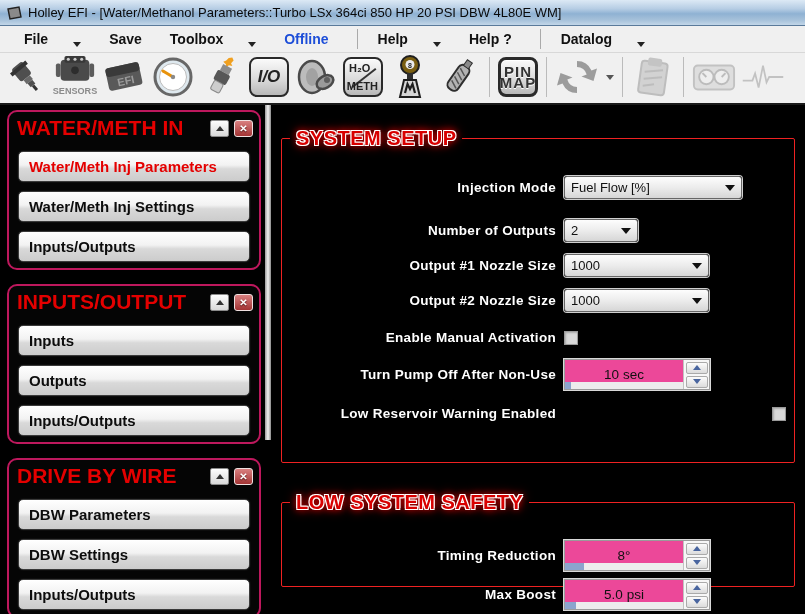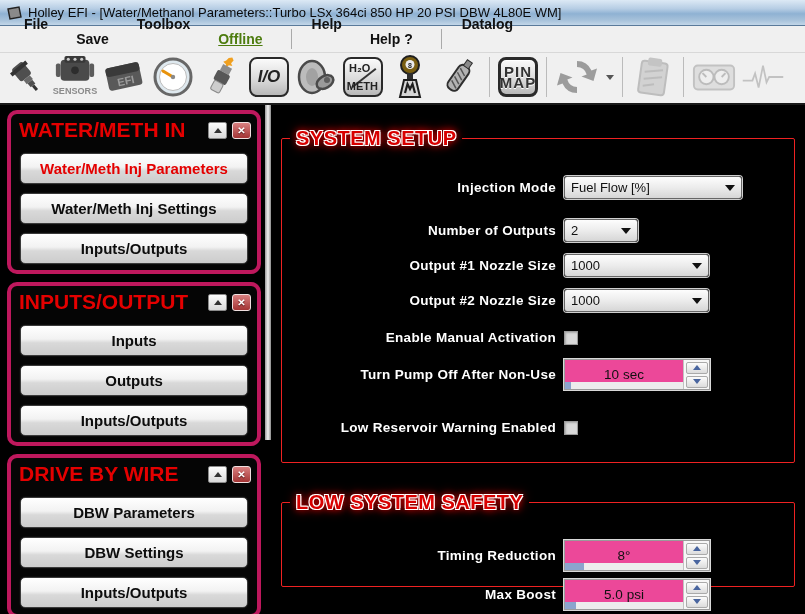--- a/index.html
+++ b/index.html
@@ -10,23 +10,23 @@
   
   .titlebar { height:26px; flex:0 0 26px; display:flex; align-items:center; padding:0 6px;
     background:linear-gradient(180deg,#dce9f5 0%,#b6cde4 35%,#8fb2d3 55%,#a6c1da 80%,#c2d6e8 100%);
     border-bottom:1px solid #5a7a9a; }
   .titlebar .app-ico { width:16px; height:14px; margin-right:6px; }
   .titlebar .ttl { font-size:13px; color:#0a0a0a; white-space:nowrap; }
 
   
   .menubar { height:27px; flex:0 0 27px; background:#f0f0f0; display:flex; align-items:center;
     padding-left:14px; border-bottom:1px solid #d8d8d8; }
-  .menu-item { display:flex; align-items:center; gap:25px; font-size:14px; font-weight:bold;
-    color:#111; padding:4px 10px; margin-right:8px; cursor:default;flex-direction:column; }
-  .menu-item.dis { color:#4d7c0f;text-decoration:underline; }
+  .menu-item { display:flex; align-items:flex-end; gap:25px; font-size:14px; font-weight:bold;
+    color:#111; padding:4px 10px; margin-right:8px; cursor:default; }
+  .menu-item.dis { color:#1d4ed8; }
   .m-arrow { width:0; height:0; border-left:4px solid transparent; border-right:4px solid transparent;
     border-top:5px solid #222; }
   .m-sep { width:1px; height:20px; background:#aaa; margin:0 10px; }
 
   
   .toolbar { height:52px; flex:0 0 52px; background:#f0f0f0; display:flex; align-items:center;
     gap:5px; padding:2px 4px 4px 4px; border-bottom:2px solid #1a1a1a; }
   .tool { width:44px; height:46px; display:flex; align-items:center; justify-content:center; }
   .tool svg { display:block; }
   .t-sep { width:1px; height:40px; background:#bbb; margin:0 3px; }
@@ -43,36 +43,36 @@
   .h2o .h2o-slash { position:absolute; left:4px; top:18px; width:30px; height:2px; background:#333;
     transform:rotate(-38deg); }
   .dd-mini { width:0; height:0; border-left:4px solid transparent; border-right:4px solid transparent;
     border-top:5px solid #555; margin-left:2px; }
 
   
   .content { flex:1; display:flex; background:#000; min-height:0; }
 
   
   .sidebar { width:265px; flex:0 0 265px; background:#000; display:flex; flex-direction:column; }
-  .panel { margin:5px 4px 3px 7px; background:#050505; border:4px solid #be185d; border-radius:10px;
+  .panel { margin:5px 4px 9px 7px; background:#050505; border:2px solid #be185d; border-radius:10px;
     padding-bottom:6px; }
   .panel-head { display:flex; align-items:center; padding:4px 6px 2px 8px; }
   .panel-title { flex:1; color:#e40000; font-weight:bold; font-size:21px; letter-spacing:0;
     white-space:nowrap; overflow:hidden; }
   .win-min { width:19px; height:17px; background:linear-gradient(#fdfdfd,#d9d9d9); border:1px solid #8a8a8a;
     border-radius:2px; display:flex; align-items:center; justify-content:center; margin-right:5px; }
   .win-min .tri { width:0; height:0; border-left:4px solid transparent; border-right:4px solid transparent;
     border-bottom:5px solid #333; }
   .win-close { width:19px; height:17px; background:linear-gradient(#d98080,#a33434); border:1px solid #f0e0e0;
     border-radius:3px; color:#fff; font-size:10px; font-weight:bold; display:flex; align-items:center;
     justify-content:center; text-shadow:0 1px 1px #501010; }
   .side-btn { margin:9px 9px 0 9px; height:31px; border:1px solid #3a3a3a; border-radius:5px;
     background:linear-gradient(180deg,#ffffff 0%,#f2f2f2 45%,#d9d9d9 58%,#cccccc 100%);
     box-shadow:0 0 0 1px #0c0c0c, inset 0 1px 0 #fff;
-    display:flex; align-items:center; padding:0 10px; font-size:15px; font-weight:bold; color:#0d0d0d;justify-content:center; }
+    display:flex; align-items:center; padding:0 10px; font-size:15px; font-weight:bold; color:#0d0d0d; }
   .side-btn.active { color:#e40000; }
   .side-fill { flex:1; }
 
   
   .splitter { width:6px; flex:0 0 6px; background:linear-gradient(90deg,#9a9a9a,#f2f2f2,#8a8a8a); }
 
   
   .main { flex:1; background:#000; padding:6px 10px 0 10px; min-width:0; }
   fieldset { border:1px solid #ee2222; border-radius:2px; padding:4px 8px 10px 6px; }
   fieldset.fs1 { height:352px; }
@@ -102,21 +102,21 @@
   .pf4 { width:5%; } .pf15 { width:16%; } .pf10 { width:9%; }
   .spin-btns { width:26px; flex:0 0 26px; border-left:1px solid #c2c2c2; background:#f7f7f7;
     display:flex; flex-direction:column; align-items:center; justify-content:center; gap:2px; padding:1px; }
   .spin-btn { width:22px; height:12px; border:1px solid #aaa; border-radius:2px;
     background:linear-gradient(#fcfcfc,#dcdcdc); display:flex; align-items:center; justify-content:center; }
   .tri-up { width:0; height:0; border-left:4px solid transparent; border-right:4px solid transparent;
     border-bottom:5px solid #49659f; }
   .tri-dn { width:0; height:0; border-left:4px solid transparent; border-right:4px solid transparent;
     border-top:5px solid #49659f; }
 
-  .mt6{margin-top:6px;} .mt12{margin-top:12px;} .mt14{margin-top:14px;} .mt16{margin-top:30px;}
+  .mt6{margin-top:6px;} .mt12{margin-top:12px;} .mt14{margin-top:14px;} .mt16{margin-top:16px;justify-content:space-between;}
   .mt18{margin-top:18px;} .mt20{margin-top:20px;} .mt8{margin-top:8px;}
 </style>
 </head>
 <body>
 
 <div class="window">
 
   <div class="titlebar">
     <svg class="app-ico" viewBox="0 0 16 14">
       <path d="M2 3 L13 1 L15 11 L4 13 Z" fill="#8a8a8a" stroke="#222" stroke-width="1.4"></path>

